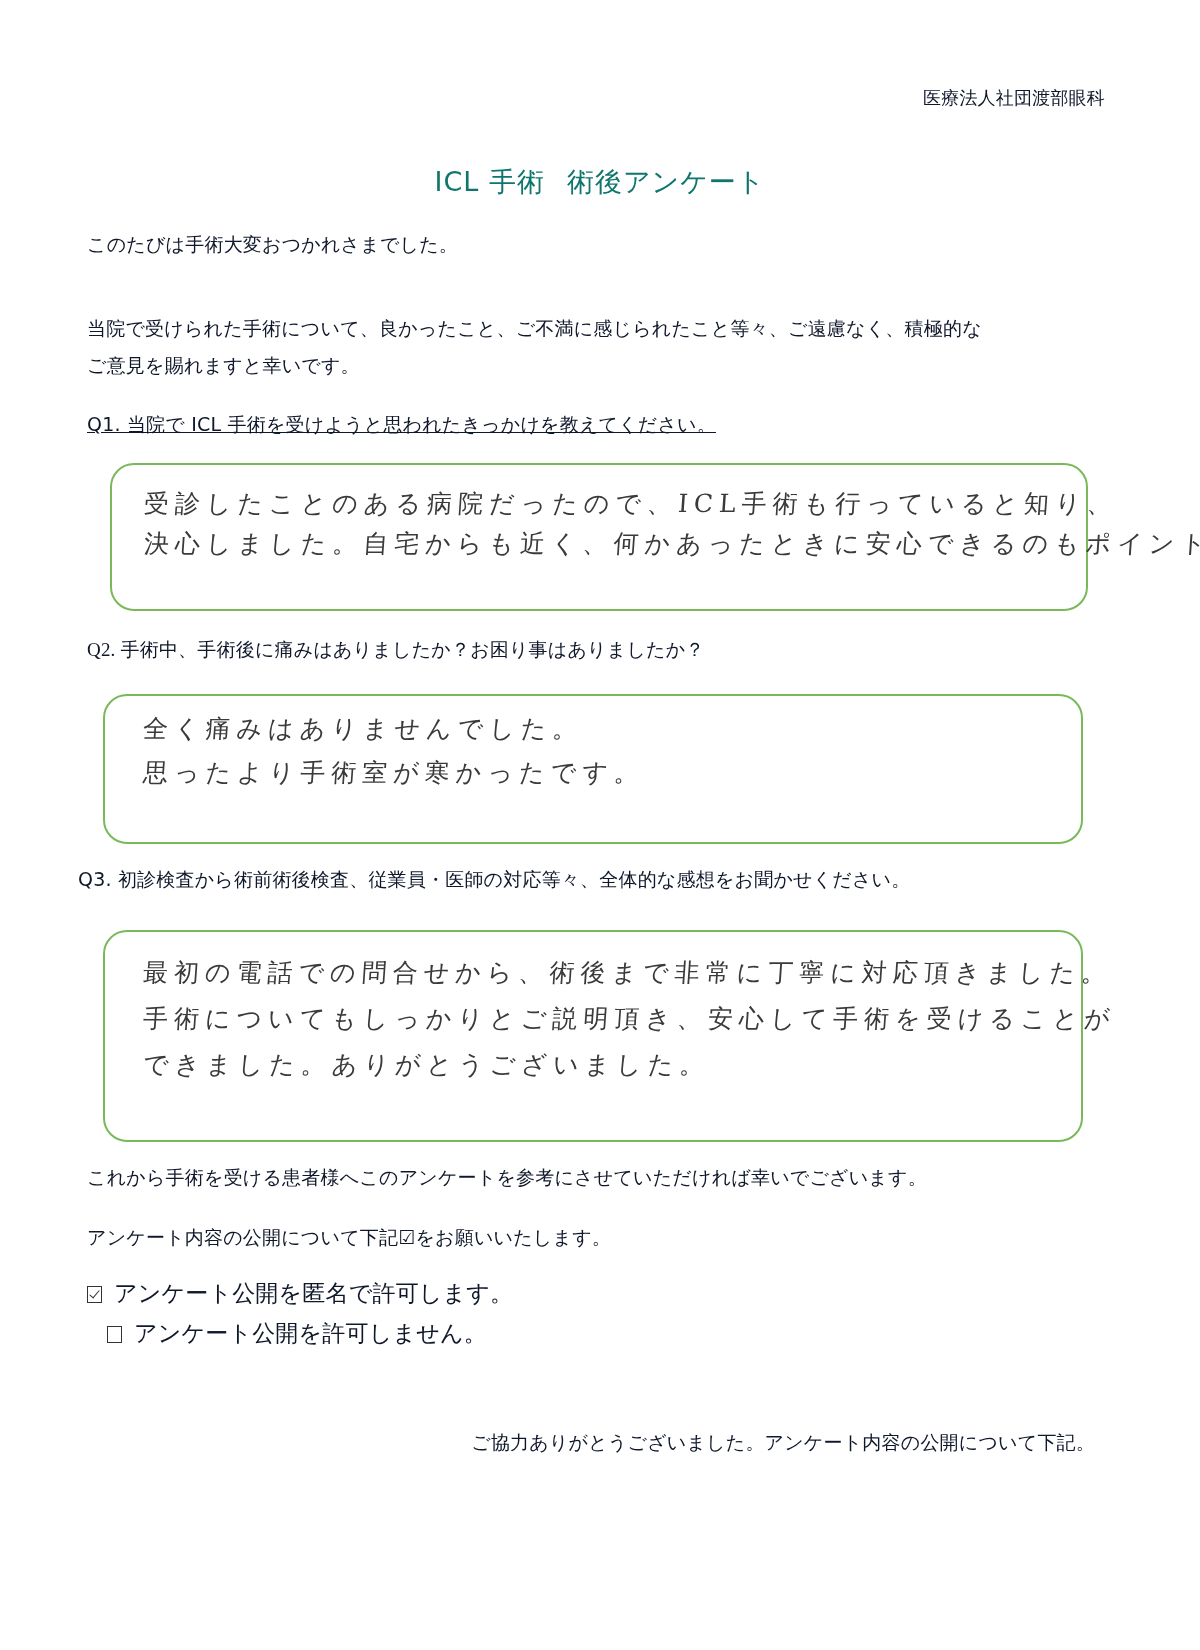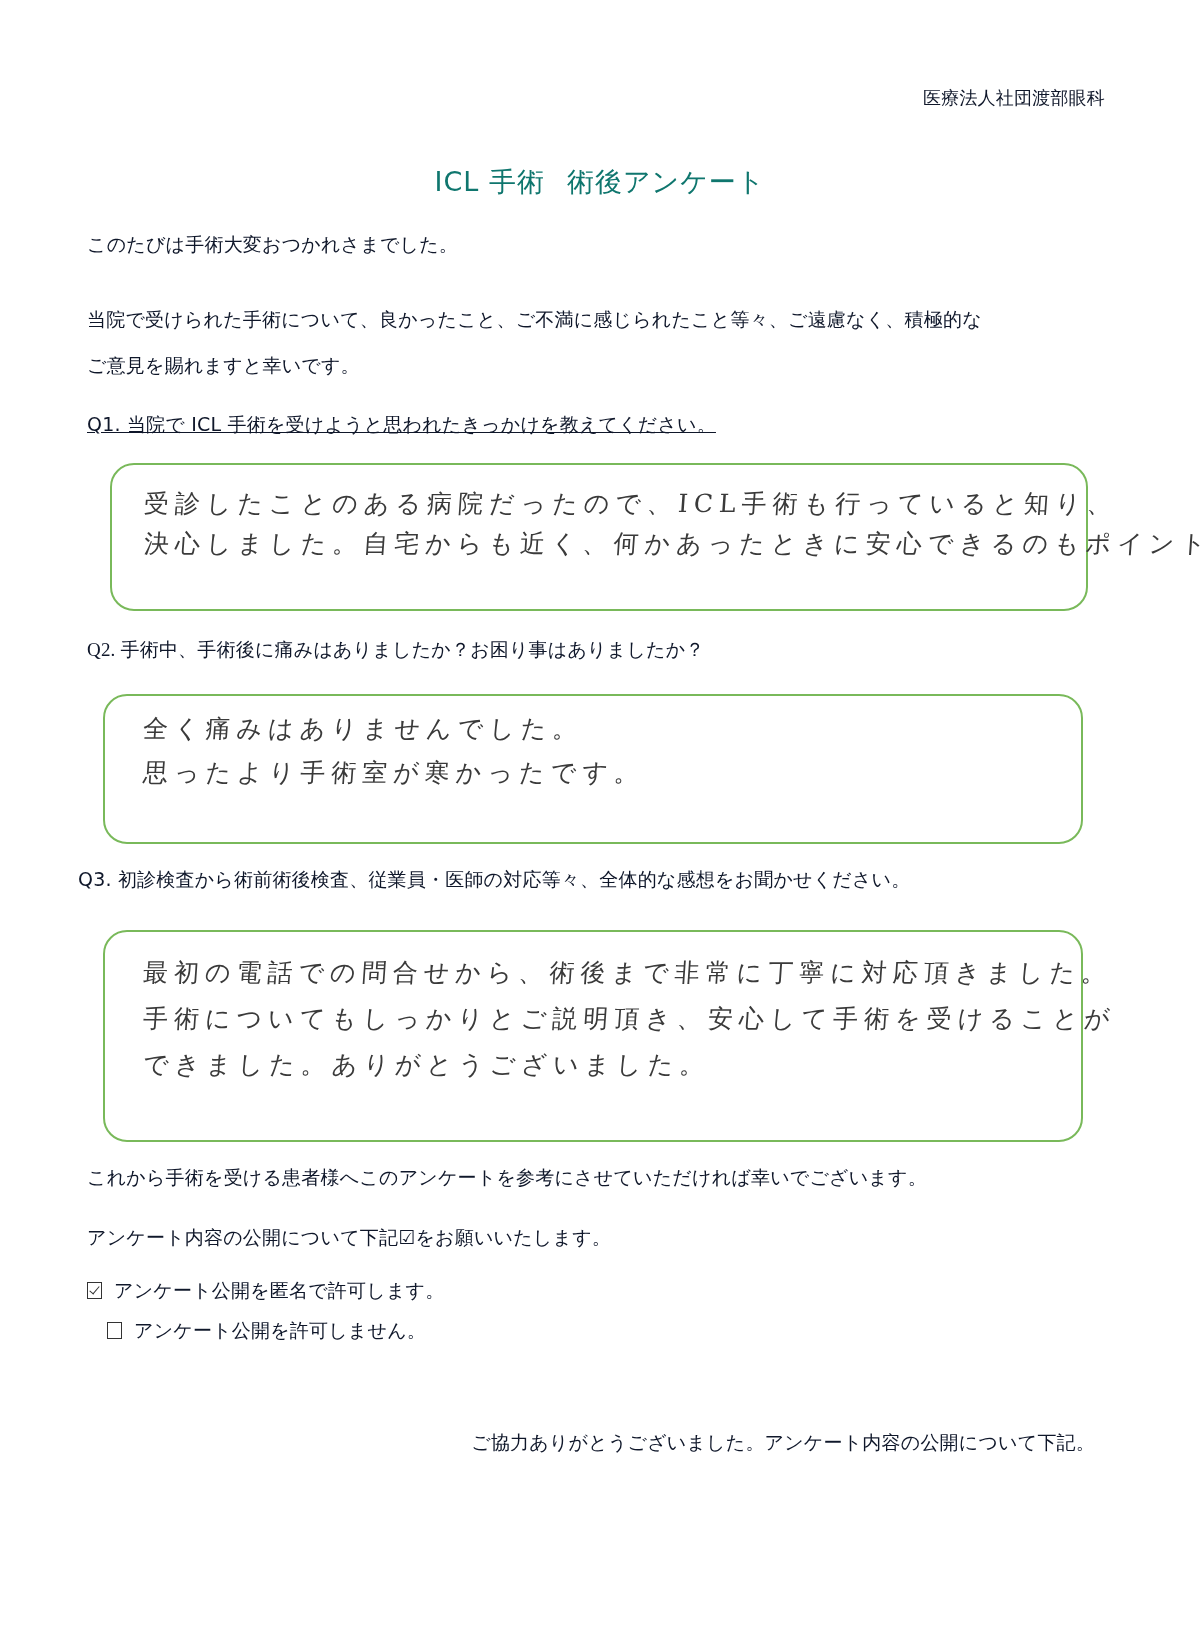--- a/index.html
+++ b/index.html
@@ -56,33 +56,33 @@
     }
     .checkbox.checked::after {
       content: "";
       position: absolute;
       left: 4px; top: 1px;
       width: 4px; height: 9px;
       border-right: 1.5px solid #333;
       border-bottom: 1.5px solid #333;
       transform: rotate(40deg);
     }
-    .check-row { left: 87px; font-size: 19px; }
+    .check-row { left: 87px; font-size: 23px; }
   </style>
 </head>
 <body>
 
 <div class="abs printed org">医療法人社団渡部眼科</div>
 
 <div class="abs title">
   <span>ICL 手術</span><span class="gap"></span><span>術後アンケート</span>
 </div>
 
 <div class="abs printed" style="left:87px; top:232px;">このたびは手術大変おつかれさまでした。</div>
-<div class="abs printed" style="left:87px; top:307px;font-family:Liberation Serif, serif;">当院で受けられた手術について、良かったこと、ご不満に感じられたこと等々、ご遠慮なく、積極的な</div>
+<div class="abs printed" style="left:87px; top:316px;font-family:Liberation Serif, serif;">当院で受けられた手術について、良かったこと、ご不満に感じられたこと等々、ご遠慮なく、積極的な</div>
 <div class="abs printed" style="left:87px; top:333px;margin-top:20px;">ご意見を賜れますと幸いです。</div>
 
 <div class="abs printed" style="left:87px; top:412px;text-decoration:underline;">Q1. 当院で ICL 手術を受けようと思われたきっかけを教えてください。</div>
 <div class="answer-box" style="left:110px; top:463px; width:978px; height:148px;">
   <div class="hand" style="left:32px; top:22px;">受診したことのある病院だったので、ICL手術も行っていると知り、</div>
   <div class="hand" style="left:32px; top:62px;">決心しました。自宅からも近く、何かあったときに安心できるのもポイントでした。</div>
 </div>
 
 <div class="abs printed" style="left:87px; top:637px;font-family:Liberation Serif, serif;">Q2. 手術中、手術後に痛みはありましたか？お困り事はありましたか？</div>
 <div class="answer-box" style="left:103px; top:694px; width:980px; height:150px;">

